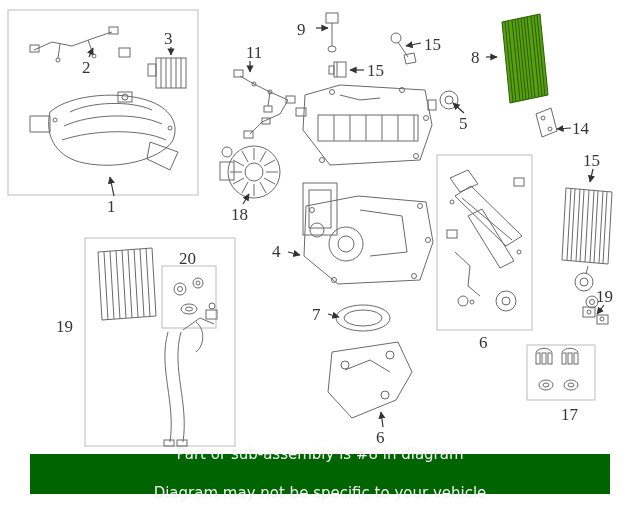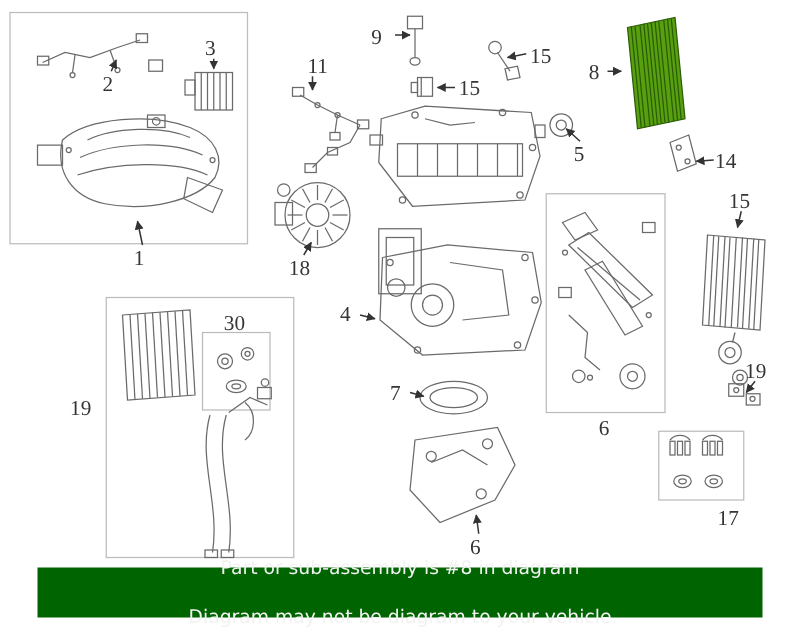--- a/index.html
+++ b/index.html
@@ -273,23 +273,23 @@
   <span class="part-label" style="left:312px;top:305px">7</span>
   <span class="part-label" style="left:471px;top:48px">8</span>
   <span class="part-label" style="left:297px;top:20px">9</span>
   <span class="part-label" style="left:424px;top:35px">15</span>
   <span class="part-label" style="left:246px;top:43px">11</span>
   <span class="part-label" style="left:367px;top:61px">15</span>
   <span class="part-label" style="left:479px;top:333px">6</span>
   <span class="part-label" style="left:572px;top:119px">14</span>
   <span class="part-label" style="left:583px;top:151px">15</span>
   <span class="part-label" style="left:596px;top:287px">19</span>
-  <span class="part-label" style="left:574px;top:405px">17</span>
+  <span class="part-label" style="left:561px;top:405px">17</span>
   <span class="part-label" style="left:231px;top:205px">18</span>
   <span class="part-label" style="left:56px;top:317px">19</span>
-  <span class="part-label" style="left:179px;top:249px">30</span>
+  <span class="part-label" style="left:179px;top:249px">20</span>
 
   <div class="banner" style="background: rgb(0, 100, 0); color: rgb(242, 242, 242);">
     <div>Part or sub-assembly is #8 in diagram</div>
-    <div>Diagram may not be diagram to your vehicle</div>
+    <div>Diagram may not be specific to your vehicle</div>
   </div>
 
 </div>
 
 </body></html>

